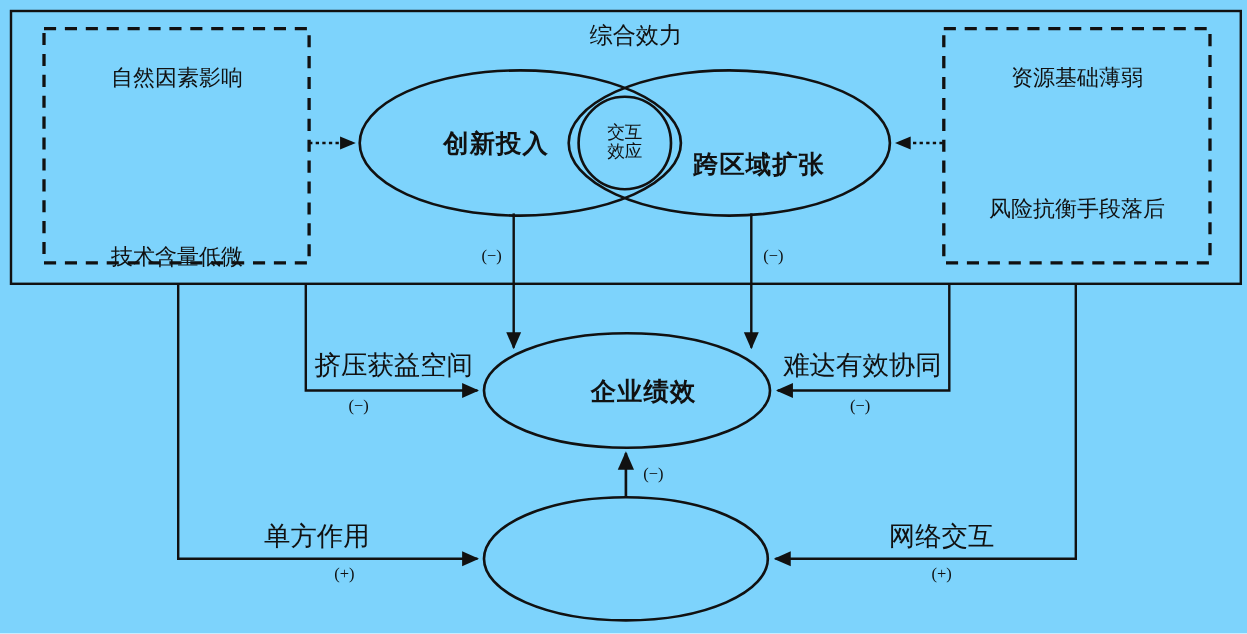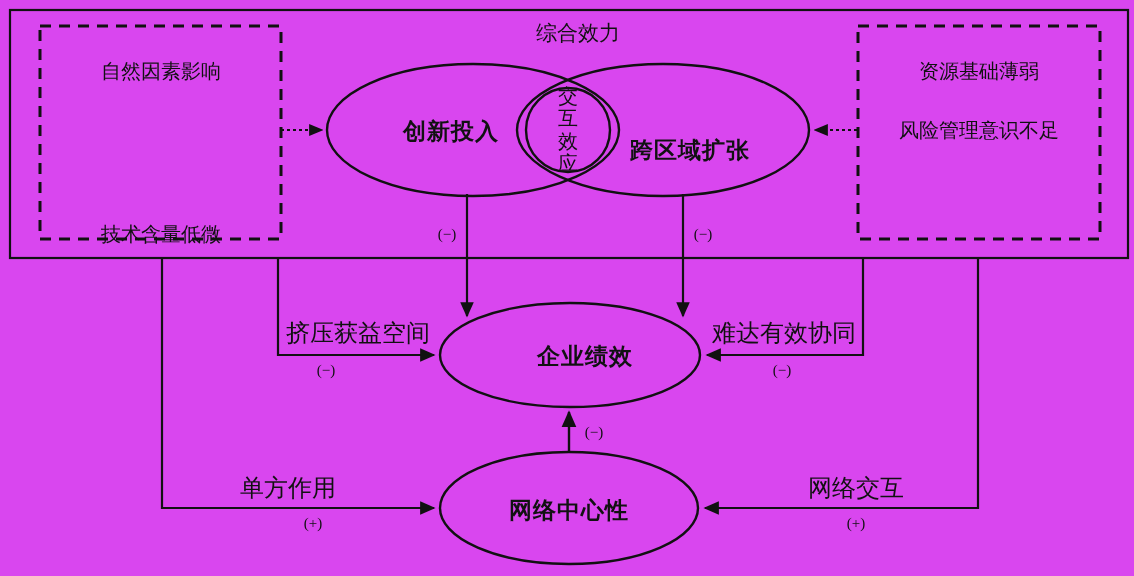--- a/index.html
+++ b/index.html
@@ -8,21 +8,21 @@
     padding: 0;
     background: #ffffff;
   }
   body {
     font-family: "Liberation Serif", "DejaVu Serif", serif;
   }
   #diagram-root {
     position: relative;
     width: 1134px;
     height: 576px;
-    background: #d946ef;
+    background: #7dd3fc;
     overflow: hidden;
   }
   #diagram-svg {
     position: absolute;
     left: 0;
     top: 0;
     width: 1134px;
     height: 576px;
   }
   .lbl {
@@ -30,21 +30,21 @@
     color: #111111;
     white-space: nowrap;
     line-height: 1;
   }
   .node-label {
     font-weight: bold;
     font-size: 23px;
     letter-spacing: 1px;
   }
   .overlap-label {
-    font-size: 20px;
+    font-size: 16px;
     line-height: 1.12;
     text-align: center;
     white-space: normal;
     font-weight: normal;
   }
   .title-label {
     font-size: 21px;
   }
   .factor-label {
     font-size: 20px;
@@ -108,31 +108,30 @@
 
     <line x1="569" y1="452" x2="569" y2="412" stroke="#111111" stroke-width="2.4" marker-end="url(#arrow-solid)"></line>
   </svg>
 
   <div class="lbl title-label centered" style="left:578px; top:33px;">综合效力</div>
 
   <div class="lbl factor-label centered" style="left:161px; top:71px;">自然因素影响</div>
   <div class="lbl factor-label centered" style="left:161px; top:190px;margin-top:44px;">技术含量低微</div>
 
   <div class="lbl factor-label centered" style="left:979px; top:71px;">资源基础薄弱</div>
-  <div class="lbl factor-label centered" style="left:979px; top:130px;">风险管理意识不足</div>
+  <div class="lbl factor-label centered" style="left:979px; top:190px;">风险抗衡手段落后</div>
 
   <div class="lbl node-label centered" style="left:451px; top:131px;">创新投入</div>
 
   <div class="lbl node-label centered" style="left:690px; top:131px;margin-top:19px;">跨区域扩张</div>
 
   <div class="lbl overlap-label centered" style="left:568px; top:130px; width:38px;">交互效应</div>
 
   <div class="lbl node-label centered" style="left:570px; top:356px;margin-left:15px;">企业绩效</div>
 
-  <div class="lbl node-label centered" style="left:569px; top:510px;">网络中心性</div>
 
   <div class="lbl edge-label centered" style="left:358px; top:333px;">挤压获益空间</div>
 
   <div class="lbl edge-label centered" style="left:784px; top:333px;">难达有效协同</div>
 
   <div class="lbl edge-label centered" style="left:288px; top:488px;">单方作用</div>
 
   <div class="lbl edge-label centered" style="left:856px; top:488px;">网络交互</div>
 
   <div class="lbl sign-label centered" style="left:447px; top:234px;">(−)</div>

